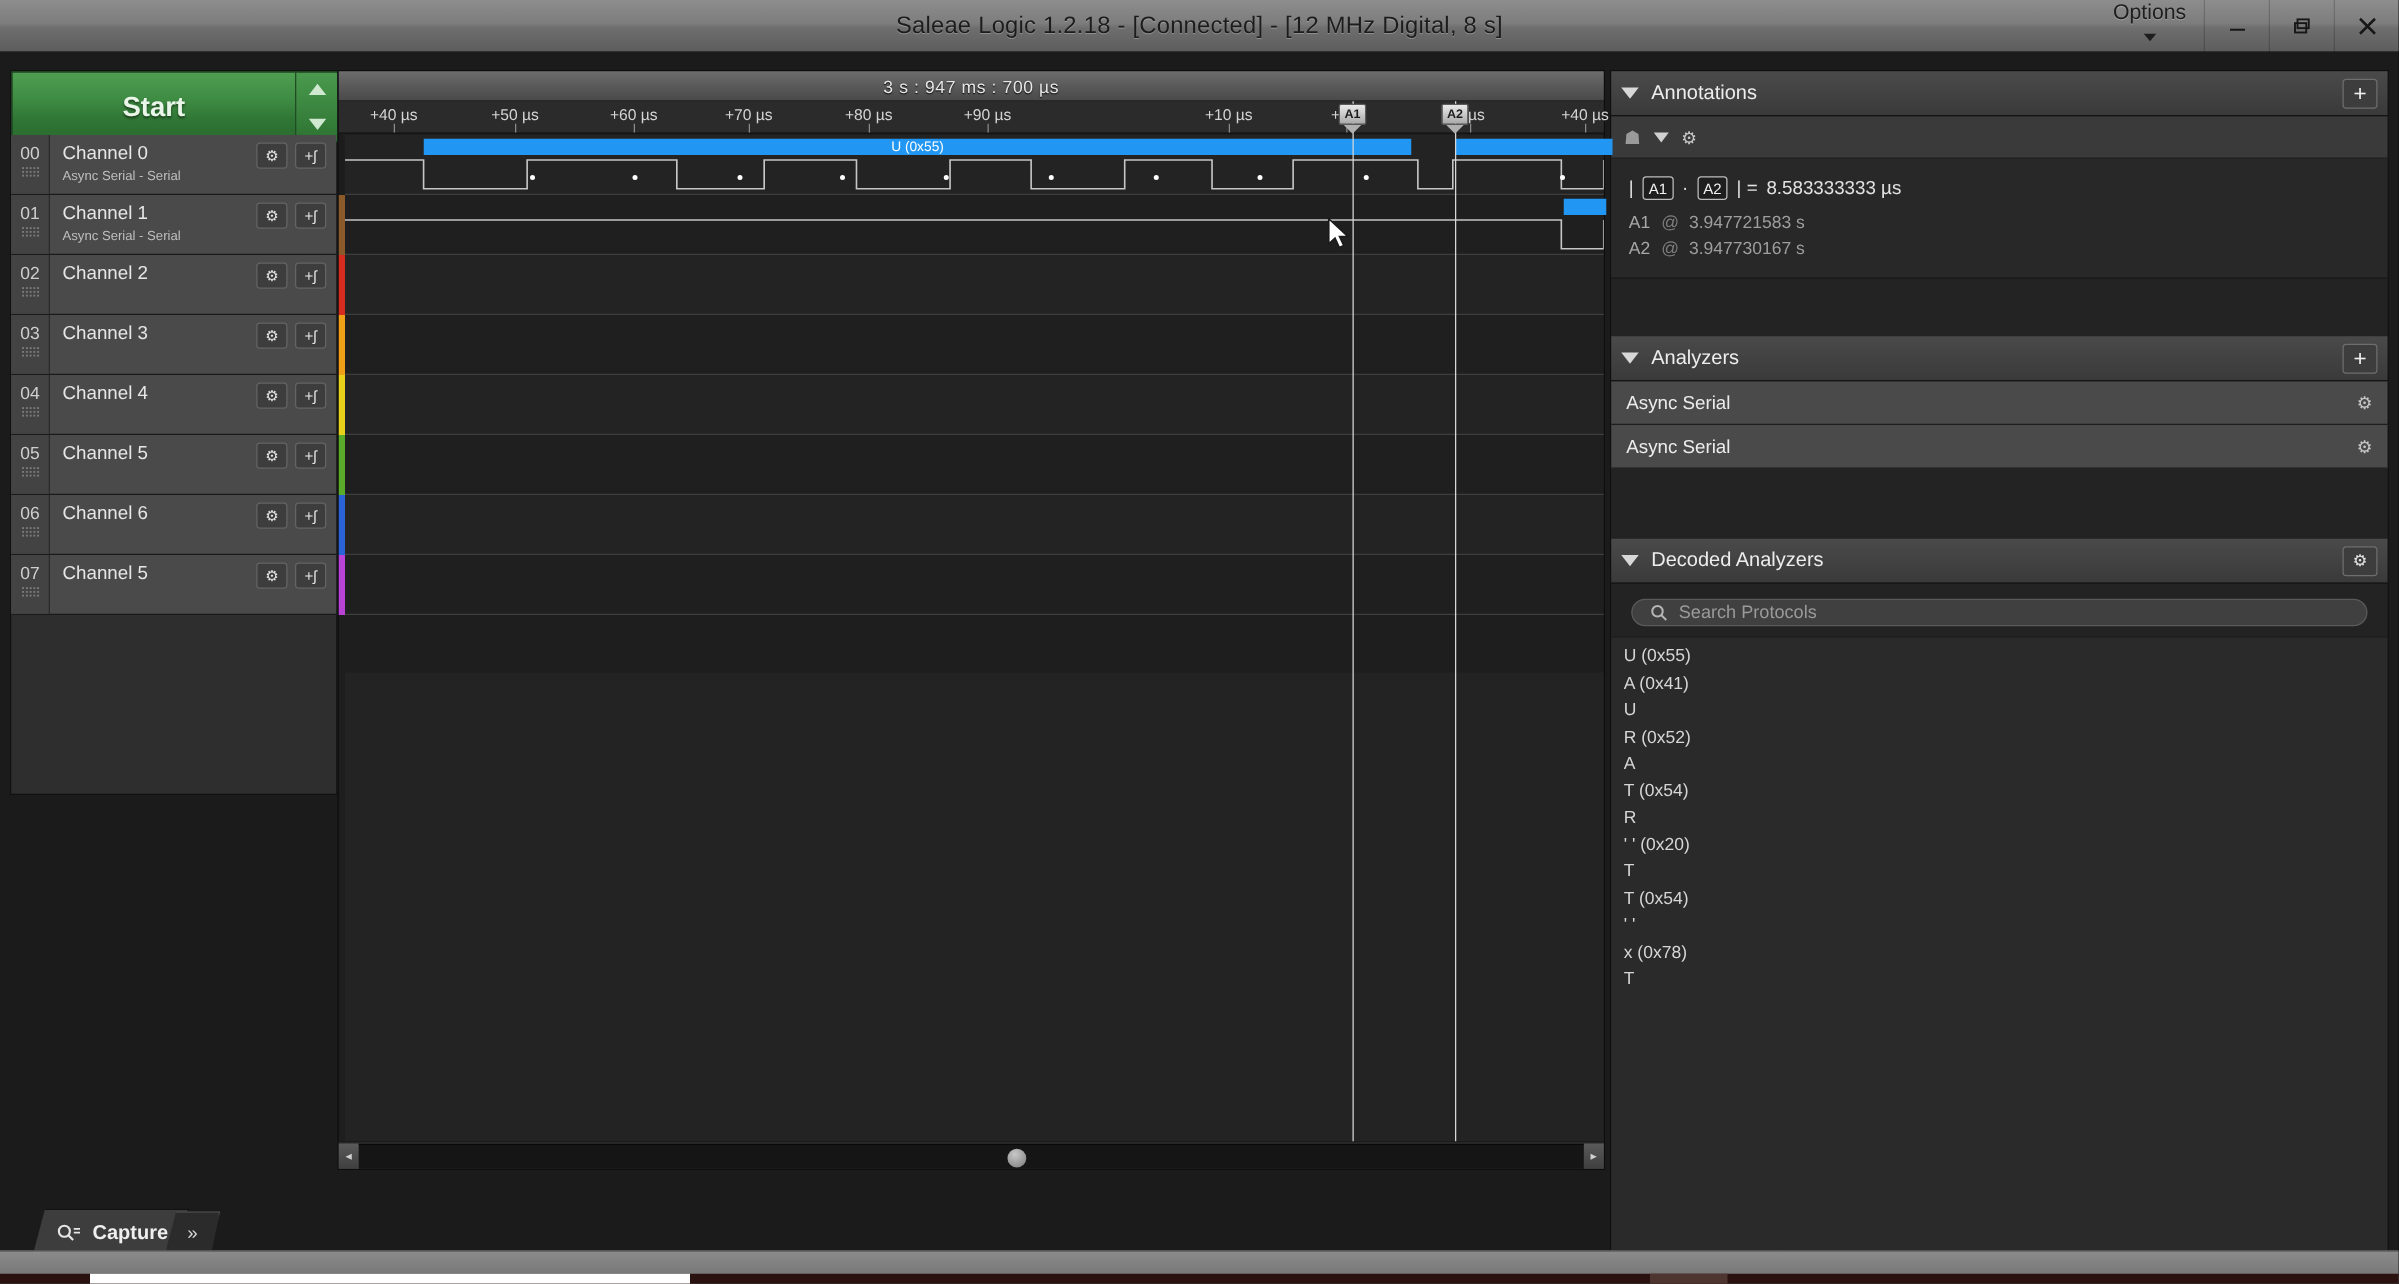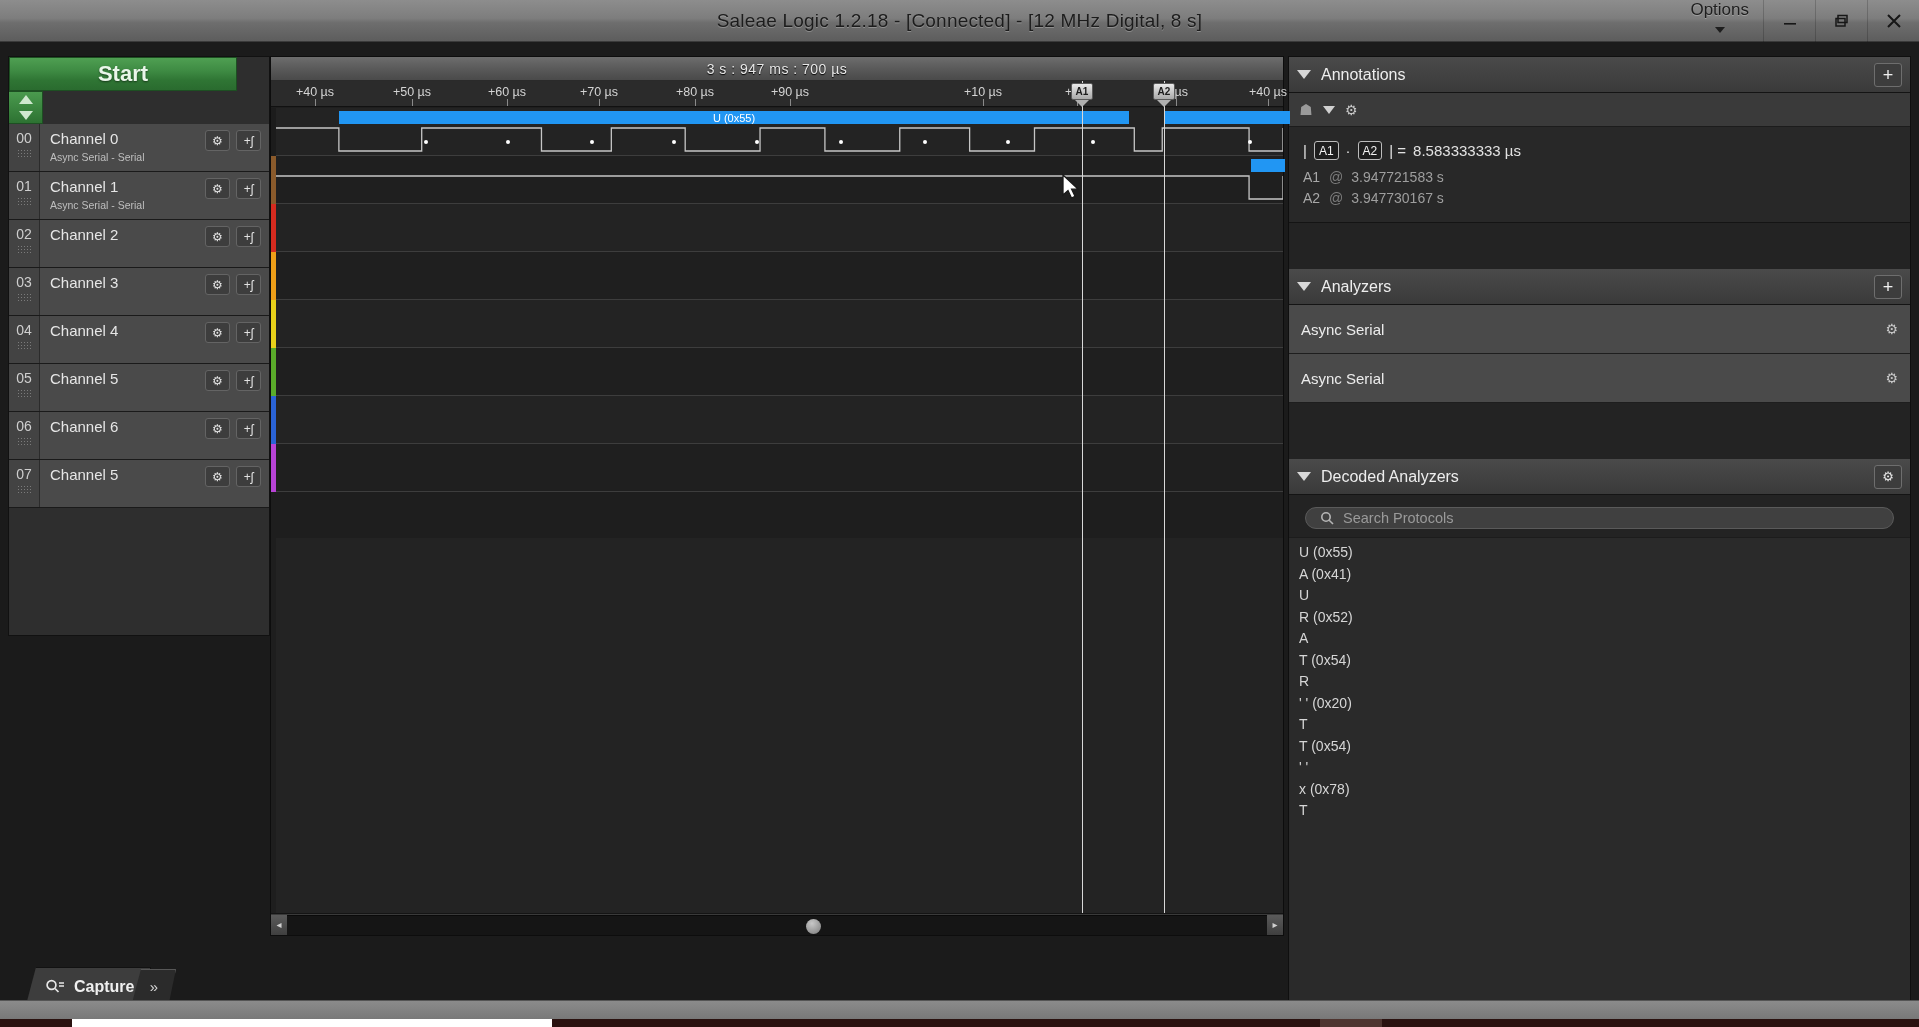--- a/index.html
+++ b/index.html
@@ -57,23 +57,22 @@
   }
 
   
   #leftpanel {
     position: absolute; left: 8px; top: 14px;
     width: 262px; height: 580px;
     background: #2e2e2e;
     border: 1px solid #111;
   }
   #startbar {
-    position: relative; width: 262px; height: 67px;
+    position: relative; width: 262px; height: 51px;
     display: flex;
-    flex-direction: column;
   }
   #start-btn {
     width: 228px; height: 57px;
     background: linear-gradient(180deg,#4f9f52 0%, #3e8b43 40%, #2f7534 70%, #2a6b2f 100%);
     border: 1px solid #1d4f22;
     display: flex; align-items: center; justify-content: center;
     color: #eaf6ea; font-size: 22px; font-weight: bold;
     text-shadow: 0 1px 2px rgba(0,0,0,.5);
   }
   #start-steppers {
@@ -259,21 +258,21 @@
     border: 1px solid #bdbdbd; border-radius: 3px;
     font-size: 12px; color: #f2f2f2; background: #1e1e1e;
   }
   .md-sub { font-size: 14px; color: #9e9e9e; margin-top: 5px; }
   .md-sub .k { display: inline-block; width: 26px; color: #a8a8a8; }
   .md-sub .at { color: #7d7d7d; margin-right: 8px; }
 
   #ann-pad { background:#232323; flex: 0 0 46px; }
 
   .analyzer-item {
-    height: 49px; background: #4a4a4a; border-bottom: 1px solid #1e1e1e;
+    height: 35px; background: #4a4a4a; border-bottom: 1px solid #1e1e1e;
     display: flex; align-items: center; padding: 0 12px;
   }
   .analyzer-item .lbl { flex: 1; font-size: 15px; color: #ececec; }
   #analyzers-pad { background:#232323; flex: 0 0 56px; }
 
   #search-wrap { background: #232323; padding: 12px 16px 8px 16px; }
   #search-box {
     height: 22px; border-radius: 15px;
     background: #404040; border: 1px solid #5a5a5a;
     display: flex; align-items: center; padding: 0 14px; gap: 9px;

